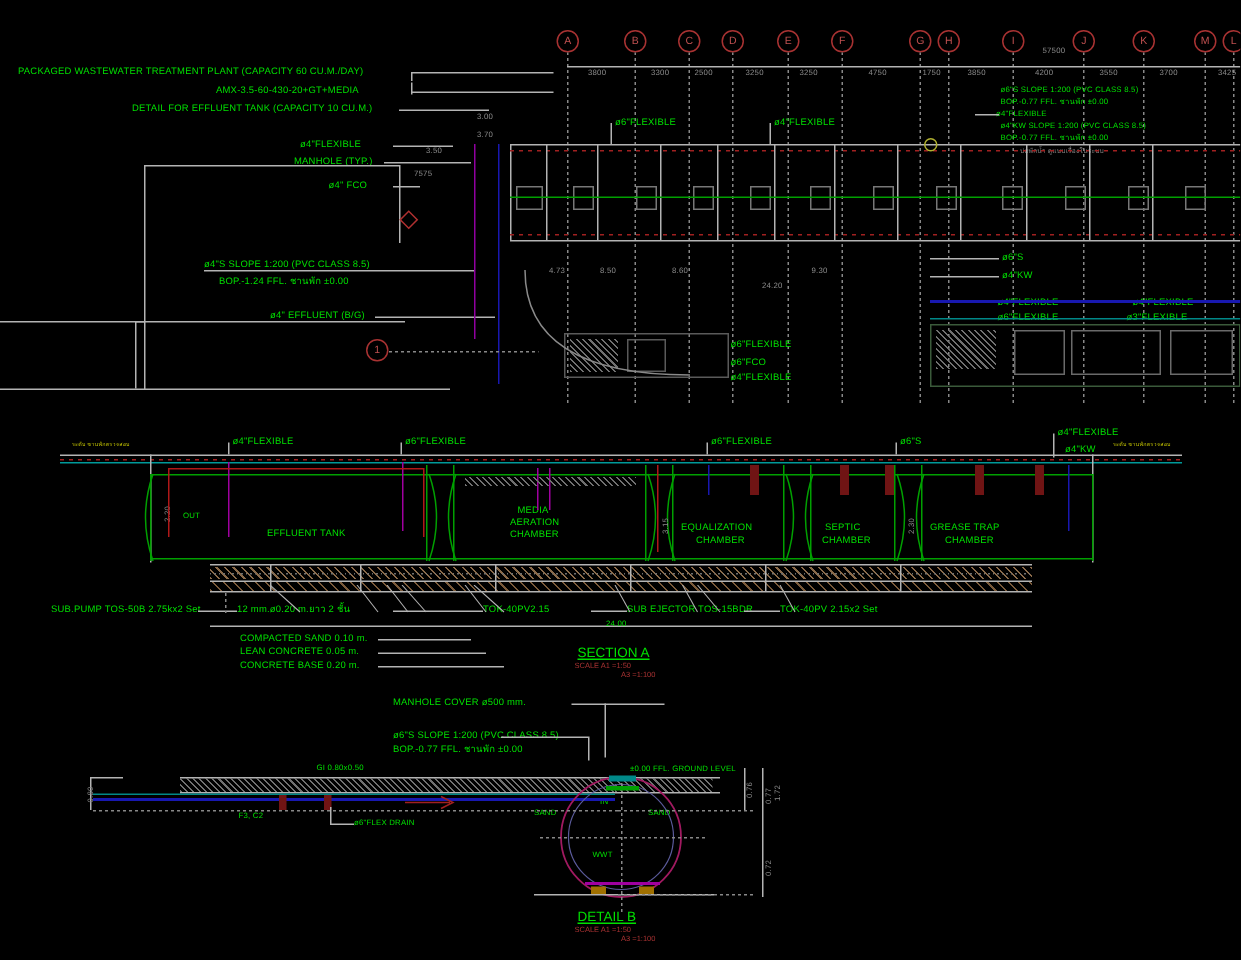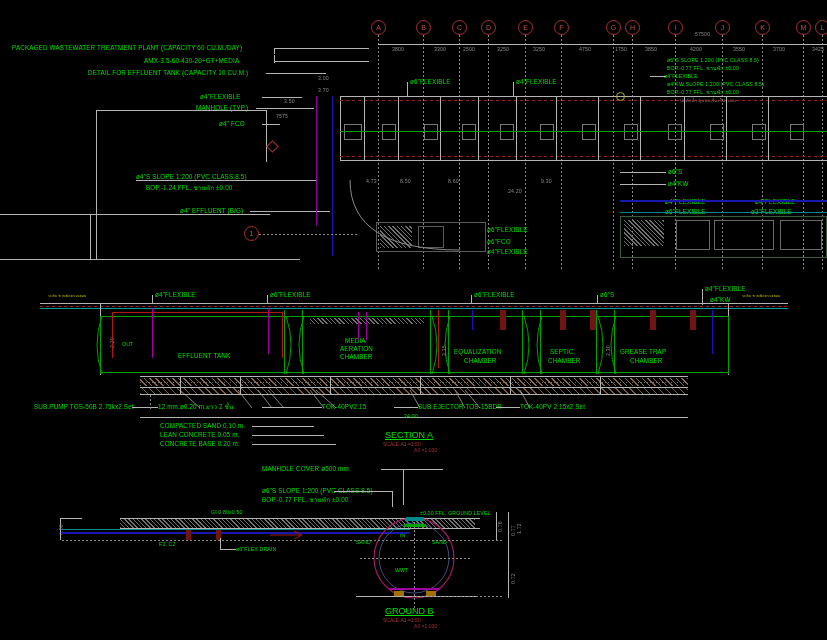--- a/index.html
+++ b/index.html
@@ -461,17 +461,17 @@
   <div class="dashed-w" style="left:412px;top:540px;width:92px"></div>
   <div class="dashed-w" style="left:412px;top:596px;width:92px"></div>
 
   <div class="wline vl" style="left:496px;top:512px;height:28px"></div>
   <div class="wline vl" style="left:508px;top:512px;height:86px"></div>
   <div class="lbl grey sm rt" style="left:496px;top:532px">0.76</div>
   <div class="lbl grey sm rt" style="left:509px;top:536px">0.77</div>
   <div class="lbl grey sm rt" style="left:509px;top:584px">0.72</div>
   <div class="lbl grey sm rt" style="left:515px;top:534px">1.72</div>
 
-  <div class="sectitle" style="left:385px;top:606px">GROUND  B</div>
+  <div class="sectitle" style="left:385px;top:606px">DETAIL  B</div>
   <div class="secscale" style="left:383px;top:617px">SCALE     A1 =1:50</div>
   <div class="secscale" style="left:414px;top:623px">A3 =1:100</div>
 
 </div>
 
 </body></html>

